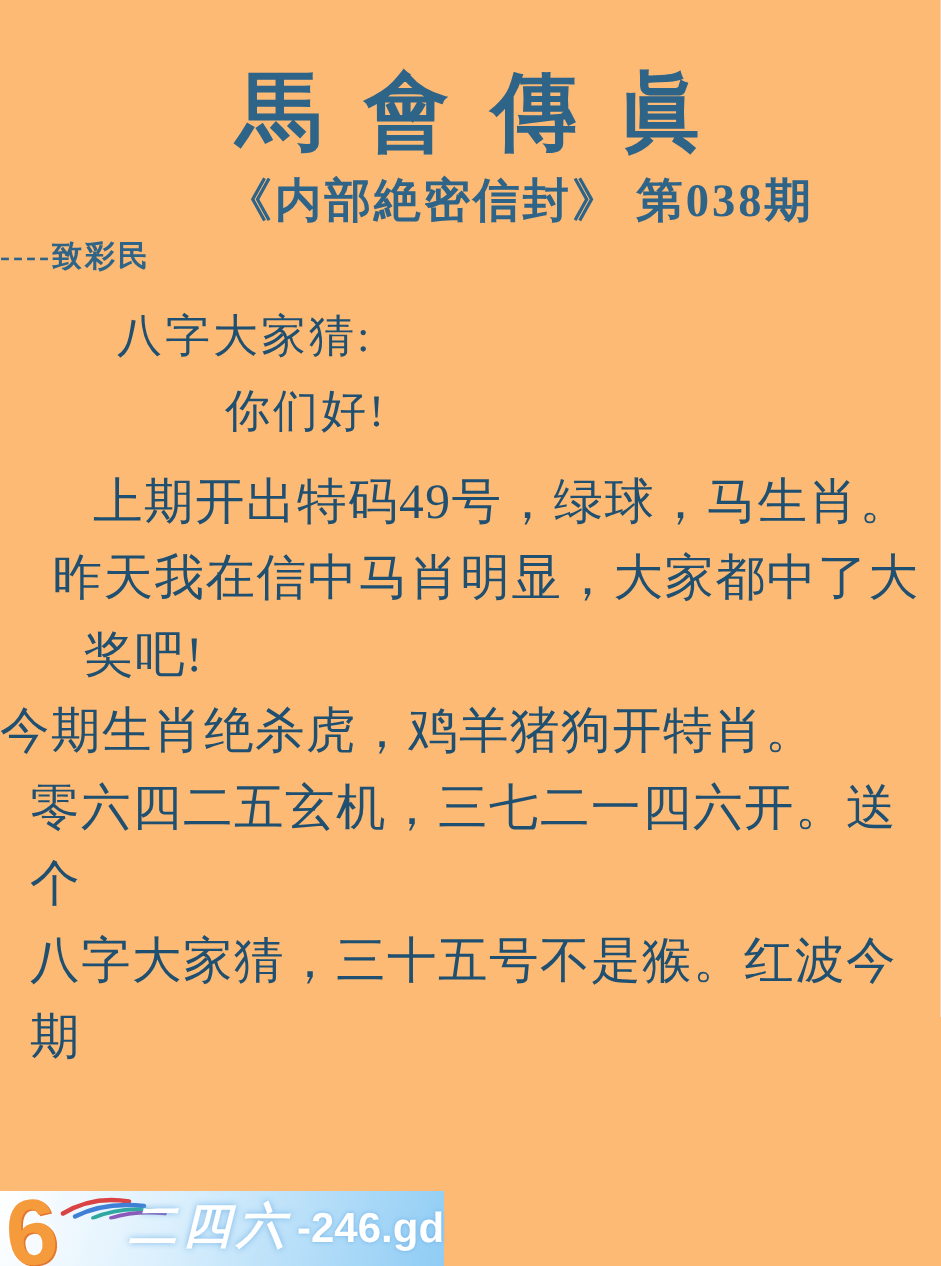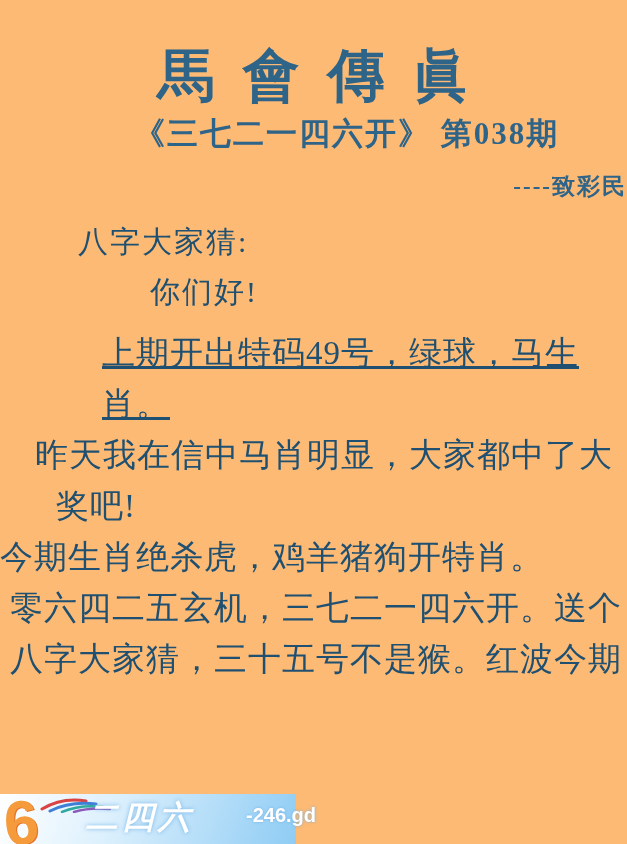--- a/index.html
+++ b/index.html
@@ -26,23 +26,23 @@
   .subtitle {
     margin-top:4px;
     text-align:center;
     padding-left:66px;
     font-size:31px;
     font-weight:700;
     letter-spacing:2px;
     color:#2f6489;
   }
   .dedication {
-    margin-top:16px;
-    text-align:right;
-    font-size:23px;
+    margin-top:2px;
+    text-align:left;
+    font-size:20px;
     font-weight:700;
     letter-spacing:2px;
     color:#2f6489;
   }
   .salutation {
     margin:20px 0 0 78px;
     font-size:30px;
     letter-spacing:2px;
     color:#1f5071;
   }
@@ -52,25 +52,25 @@
     letter-spacing:2px;
     color:#1f5071;
   }
   .body-lines {
     margin-top:15px;
     font-size:33px;
     line-height:51px;
     letter-spacing:1px;
     color:#1f5071;
   }
-  .ind-a { padding-left:102px;text-decoration:underline; }
+  .ind-a { padding-left:62px; }
   .ind-b { padding-left:35px; }
   .ind-c { padding-left:56px; }
   .ind-d { }
-  .ind-e { padding-left:10px; }
+  .ind-e { padding-left:20px; }
   
   .watermark {
     position:absolute;
     left:0; bottom:0;
     width:296px; height:50px;
     background:linear-gradient(110deg,#ffffff 0%,#dcf0fd 38%,#8fccf4 100%);
     z-index:1;
   }
   .wm-digit {
     position:absolute;
@@ -95,36 +95,35 @@
     font-style:italic;
     letter-spacing:4px;
     color:#ffffff;
     text-shadow:0 0 4px rgba(110,175,230,.9);
     line-height:1;
   }
   .wm-domain {
     position:absolute;
     left:198px; top:11px;
     font-family:"Liberation Sans","DejaVu Sans",sans-serif;
-    font-size:20px;
+    font-size:28px;
     font-weight:700;
     color:#ffffff;
     text-shadow:0 0 3px rgba(110,175,230,.9);
     line-height:1;
-    margin-left:48px;
   }
 </style>
 </head>
 <body>
 
 <div class="page">
 
   <div class="title">馬會傳眞</div>
 
-  <div class="subtitle">《三七二一四六开》 第038期</div>
+  <div class="subtitle">《内部絶密信封》 第038期</div>
 
   <div class="dedication">----致彩民</div>
 
   <div class="salutation">八字大家猜:</div>
 
   <div class="greeting">你们好!</div>
 
   <div class="body-lines">
     <div class="ind-a">上期开出特码49号，绿球，马生肖。</div>
     <div class="ind-b">昨天我在信中马肖明显，大家都中了大</div>

